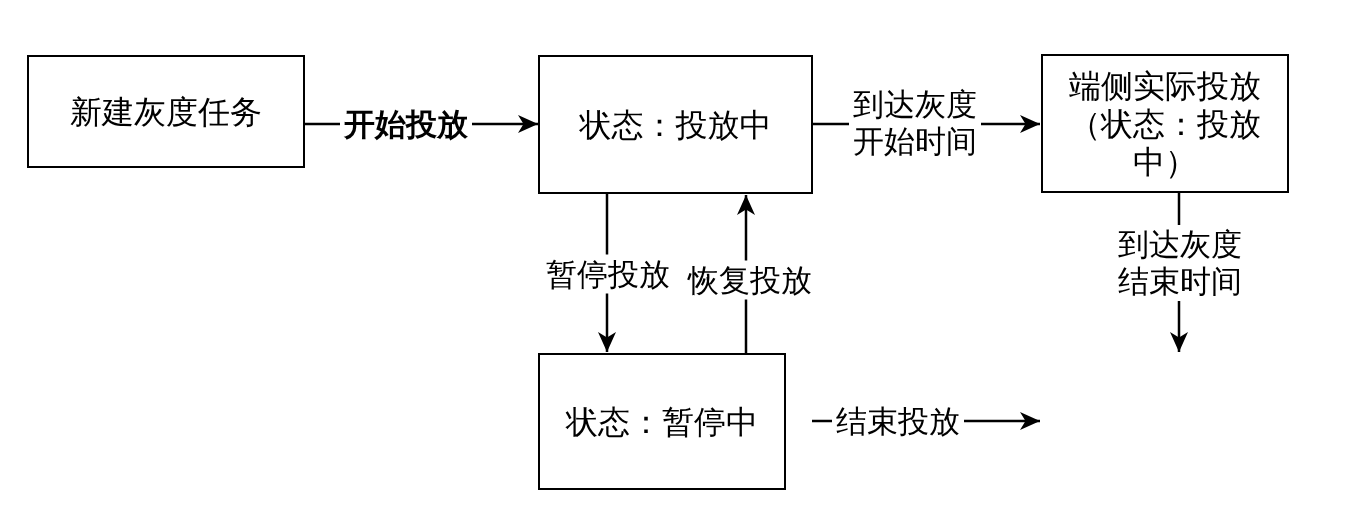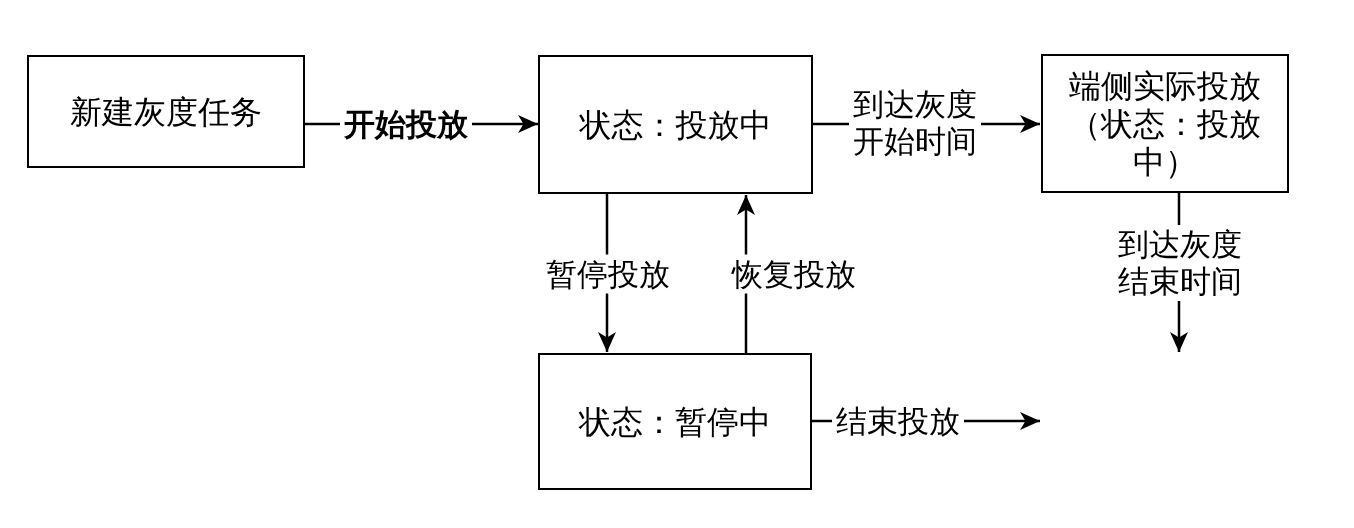--- a/index.html
+++ b/index.html
@@ -43,38 +43,38 @@
     justify-content: center;
     text-align: center;
     font-size: 32px;
     line-height: 38px;
     white-space: pre-line;
     color: var(--text-color);
   }
   #node-new-task       { left: 27px;   top: 55px;  width: 278px; height: 113px; }
   #node-delivering     { left: 538px;  top: 55px;  width: 275px; height: 139px; }
   #node-client-actual  { left: 1041px; top: 54px;  width: 248px; height: 139px; }
-  #node-paused         { left: 538px;  top: 353px; width: 274px; height: 137px; }
+  #node-paused         { left: 538px;  top: 353px; width: 248px; height: 137px; }
   #node-ended          { left: 1041px; top: 353px; width: 276px; height: 137px; }
   .edge-label {
     position: absolute;
     z-index: 3;
     transform: translate(-50%, -50%);
     background: var(--bg-color);
     font-size: 31px;
     line-height: 37px;
     text-align: center;
     white-space: pre-line;
     padding: 1px 4px;
     color: var(--text-color);
   }
   #label-start-delivery   { left: 406px;  top: 124px; font-weight: bold; }
   #label-reach-start-time { left: 915px;  top: 123px; }
   #label-pause-delivery   { left: 608px;  top: 274px; }
-  #label-resume-delivery  { left: 750px;  top: 274px; margin-left: 44px; }
+  #label-resume-delivery  { left: 750px;  top: 280px; }
   #label-reach-end-time   { left: 1180px; top: 263px; }
   #label-end-delivery     { left: 898px;  top: 421px; }
 </style>
 </head>
 <body>
 
 <div class="canvas">
 
   <svg class="edges" viewBox="0 0 1354 528" xmlns="http://www.w3.org/2000/svg">
     <defs>

